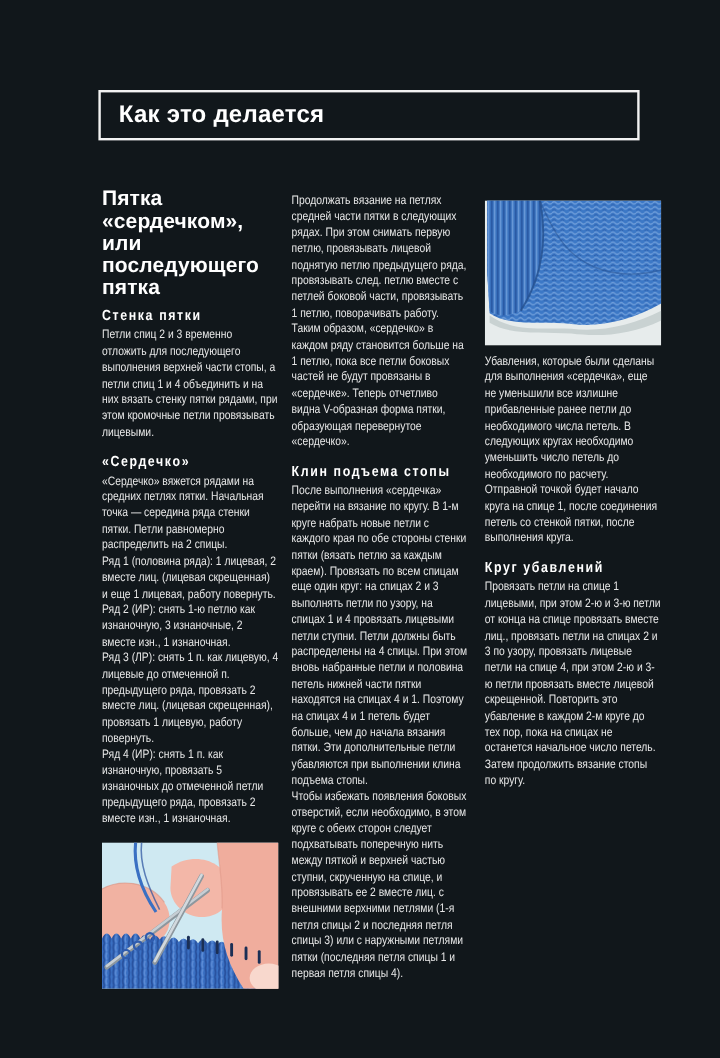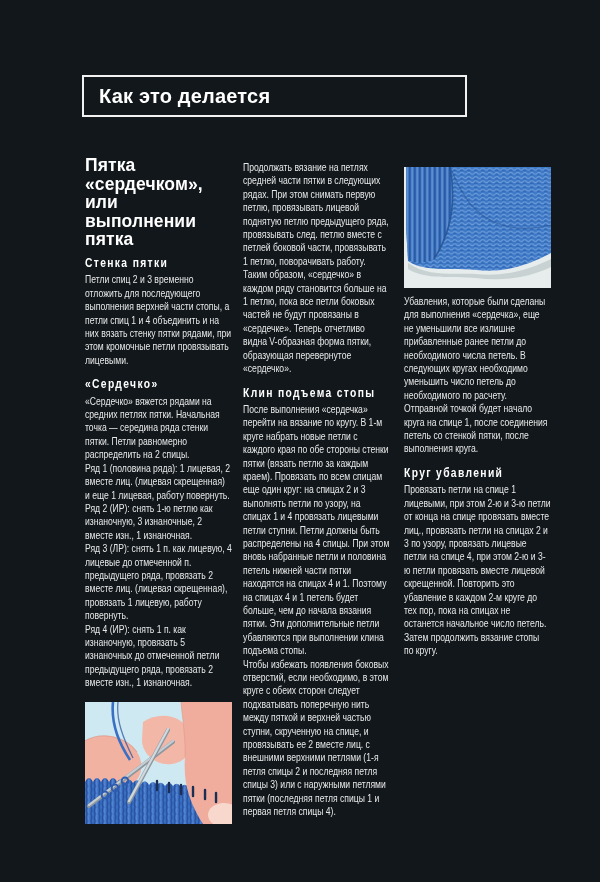--- a/index.html
+++ b/index.html
@@ -2,21 +2,21 @@
 <html><head>
 <meta charset="utf-8">
 <style>
   html,body{margin:0;padding:0;}
   body{
     width:600px;height:882px;position:relative;overflow:hidden;
     background:#11171b;
     font-family:"Liberation Sans",sans-serif;
   }
   .titlebox{
-    position:absolute;left:82px;top:75px;width:385px;height:42px;
+    position:absolute;left:82px;top:75px;width:451px;height:42px;
     box-sizing:border-box;border:2px solid #f2f2f2;
     display:flex;align-items:center;padding-left:15px;
   }
   .titlebox .chapter{
     margin:0;font-size:20px;font-weight:bold;color:#ffffff;letter-spacing:.2px;
   }
   .main-heading{
     position:absolute;left:85px;top:156px;width:165px;
     color:#ffffff;font-weight:bold;font-size:17.5px;line-height:18.6px;
     white-space:pre-line;letter-spacing:.1px;
@@ -42,21 +42,21 @@
 </head>
 <body>
 
 <div class="titlebox">
   <div class="chapter">Как это делается</div>
 </div>
 
 <div class="main-heading">Пятка
 «сердечком»,
 или
-выполнении
+последующего
 пятка</div>
 
 <div class="textcol" id="col1">
   <div class="sub first">Стенка пятки</div>
   <p>Петли спиц 2 и 3 временно отложить для последующего выполнения верхней части стопы, а петли спиц 1 и 4 объединить и на них вязать стенку пятки рядами, при этом кромочные петли провязывать лицевыми.</p>
   <div class="sub">«Сердечко»</div>
   <p>«Сердечко» вяжется рядами на средних петлях пятки. Начальная точка — середина ряда стенки пятки. Петли равномерно распределить на 2 спицы.</p>
   <p>Ряд 1 (половина ряда): 1 лицевая, 2 вместе лиц. (лицевая скрещенная) и еще 1 лицевая, работу повернуть.</p>
   <p>Ряд 2 (ИР): снять 1-ю петлю как изнаночную, 3 изнаночные, 2 вместе изн., 1 изнаночная.</p>
   <p>Ряд 3 (ЛР): снять 1 п. как лицевую, 4 лицевые до отмеченной п. предыдущего ряда, провязать 2 вместе лиц. (лицевая скрещенная), провязать 1 лицевую, работу повернуть.</p>

